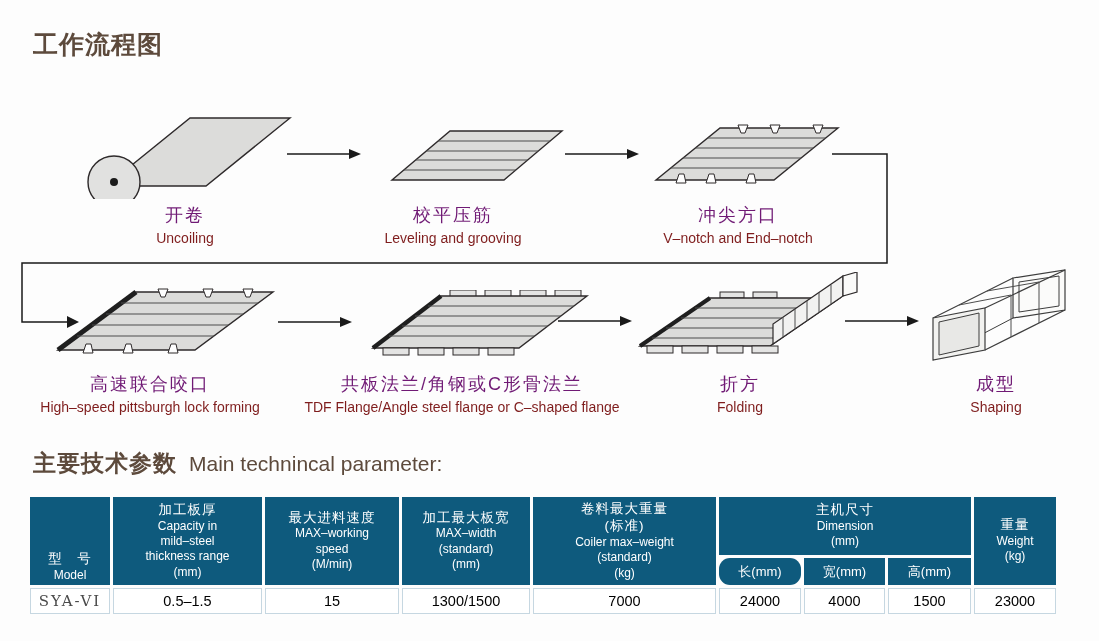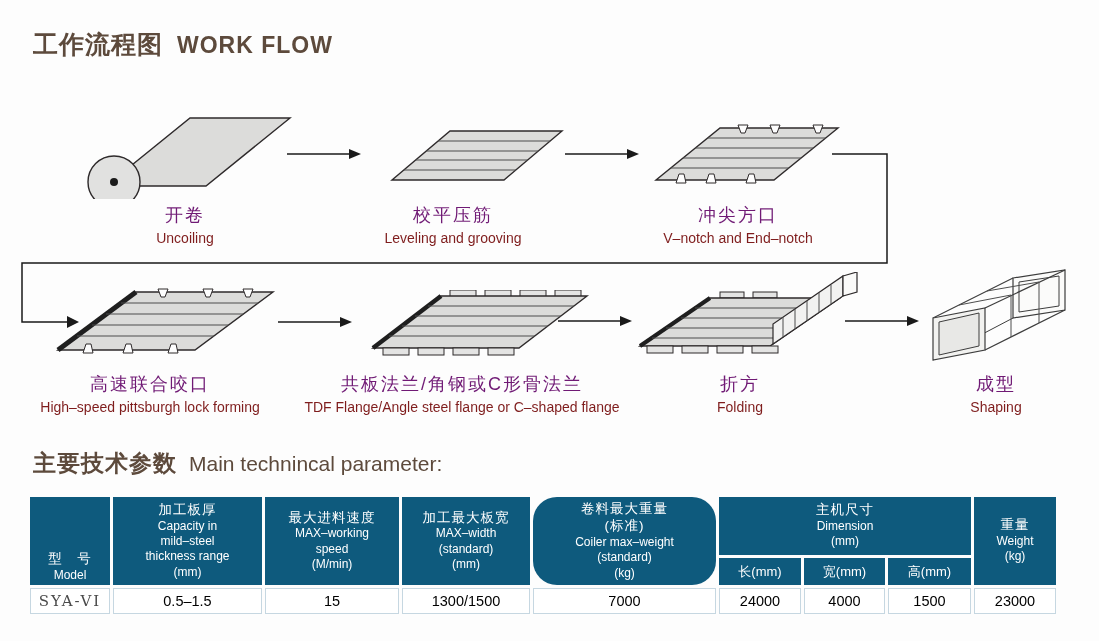--- a/index.html
+++ b/index.html
@@ -36,43 +36,42 @@
     display:flex; flex-direction:column; align-items:center; justify-content:center;
     text-align:center; white-space:pre-line; padding:2px 1px;
   }
   .th .zh {font-size:13.5px; letter-spacing:1px; line-height:1.25;}
   .th .en {font-size:12px; line-height:1.28;}
   .th .sub {font-size:13px;}
   .c-model    {grid-column:1; grid-row:1/3;justify-content:flex-end;}
   .c-capacity {grid-column:2; grid-row:1/3;}
   .c-speed    {grid-column:3; grid-row:1/3;}
   .c-width    {grid-column:4; grid-row:1/3;}
-  .c-coiler   {grid-column:5; grid-row:1/3;border-radius:24px;}
+  .c-coiler   {grid-column:5; grid-row:1/3;}
   .c-dim      {grid-column:6/9; grid-row:1;}
-  .c-len      {grid-column:6; grid-row:2;}
+  .c-len      {grid-column:6; grid-row:2;border-radius:11px;}
   .c-wid      {grid-column:7; grid-row:2;}
   .c-hei      {grid-column:8; grid-row:2;}
   .c-weight   {grid-column:9; grid-row:1/3;}
   .td {
     grid-row:3; background:#ffffff; border:1px solid #c6d7e1;
     display:flex; align-items:center; justify-content:center;
     font-size:14.5px; color:#000000;
   }
   .td-model {font-family:"DejaVu Serif", serif; letter-spacing:2px; font-size:15px; color:#4a4a4a;}
   .d1{grid-column:1}.d2{grid-column:2}.d3{grid-column:3}.d4{grid-column:4}.d5{grid-column:5}
   .d6{grid-column:6}.d7{grid-column:7}.d8{grid-column:8}.d9{grid-column:9}
 </style>
 </head>
 <body>
 
 <div id="canvas">
 
   <div class="doc-title">
     <span class="zh">工作流程图</span>
-    <span class="en">WORK FLOW</span>
   </div>
 
   <svg class="illo" style="left:78px; top:104px;" width="215" height="95" viewBox="0 0 215 95">
     <polygon points="28,82 112,14 212,14 128,82" fill="#dcdcda" stroke="#2e2a2b" stroke-width="1.4"></polygon>
     <circle cx="36" cy="78" r="26" fill="#e1e1e0" stroke="#2e2a2b" stroke-width="1.4"></circle>
     <circle cx="36" cy="78" r="4" fill="#1b1b1b"></circle>
   </svg>
 
   <svg class="illo" style="left:350px; top:126px;" width="215" height="58" viewBox="0 0 215 58">
     <polygon points="42,54 100,5 212,5 154,54" fill="#dcdcda" stroke="#2e2a2b" stroke-width="1.4"></polygon>

